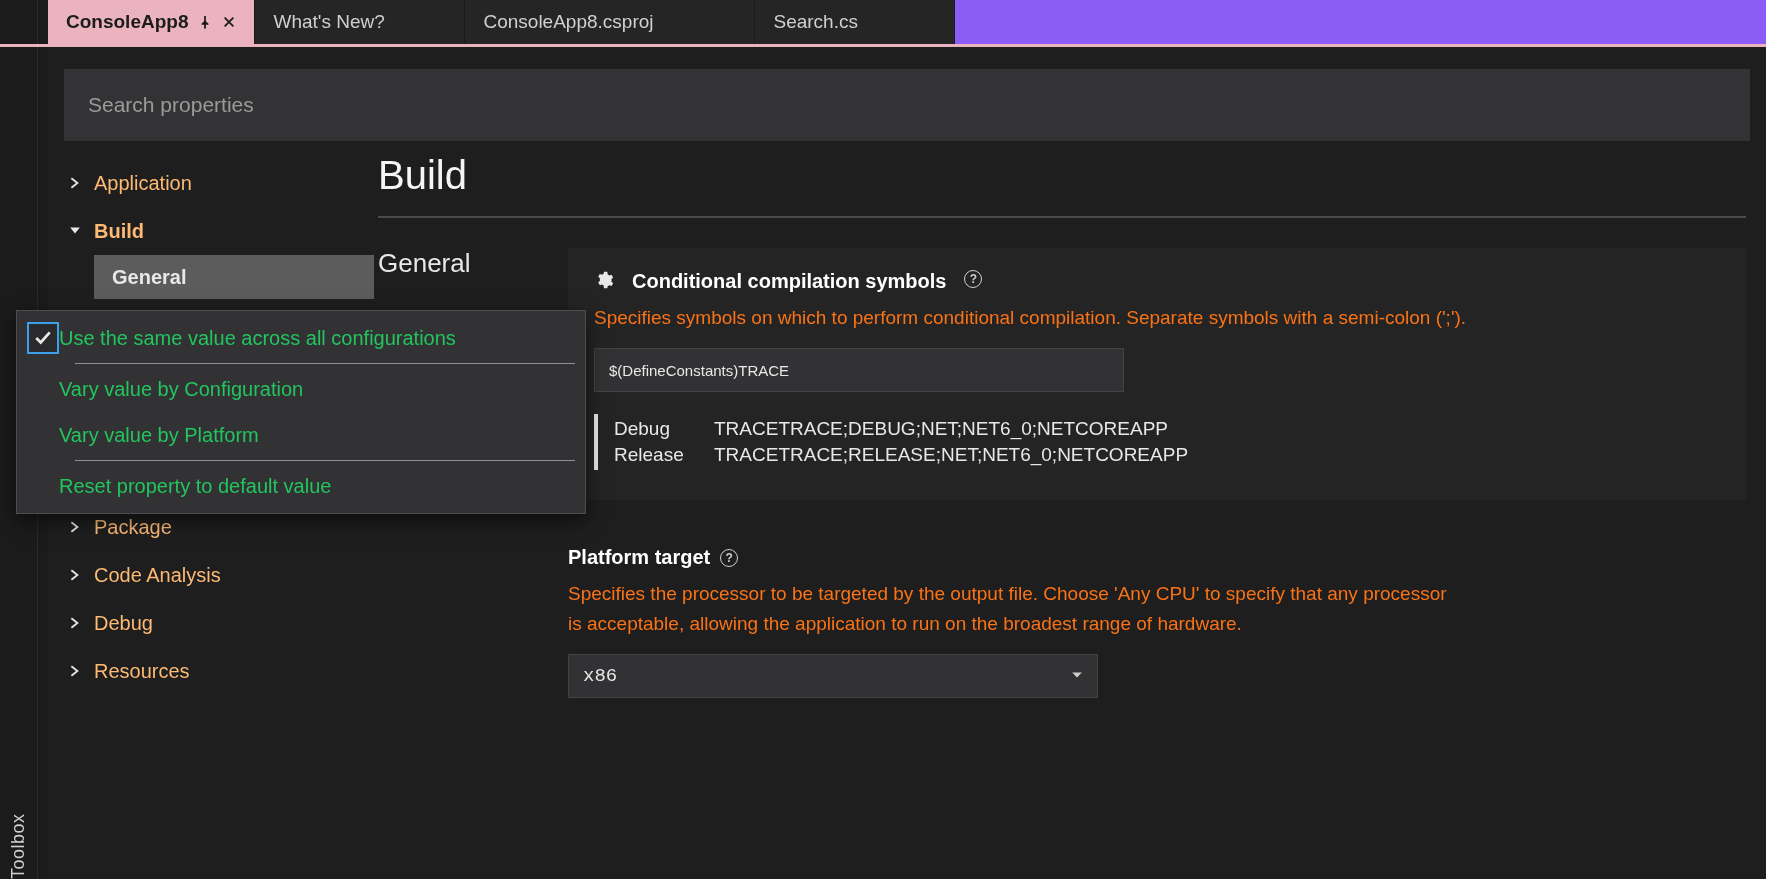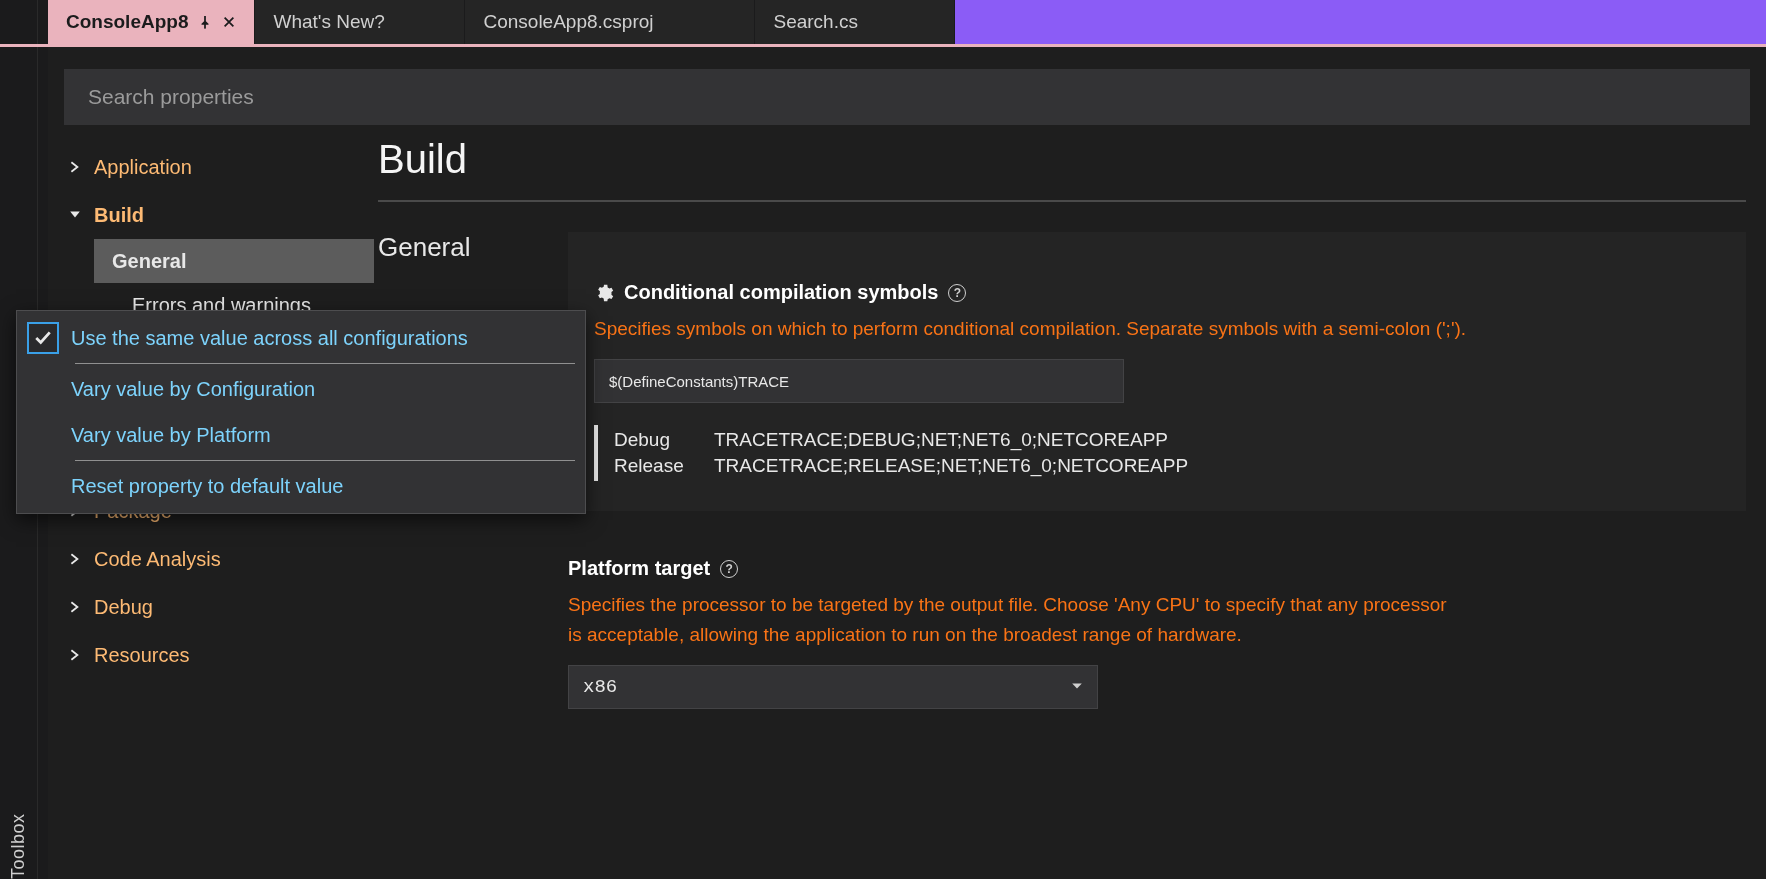--- a/index.html
+++ b/index.html
@@ -70,21 +70,21 @@
       left: 48px;
       top: 47px;
       right: 0;
       bottom: 0;
       background: #1e1e1e;
       padding-top: 12px;
     }
     .search-bar {
       margin: 10px 16px 18px 16px;
       background: #333335;
-      height: 56px;
+      height: 72px;
       display: flex;
       align-items: center;
       padding: 0 24px;
     }
     .search-bar input {
       background: transparent;
       border: none;
       outline: none;
       color: #cfcfcf;
       font-size: 21px;
@@ -151,27 +151,25 @@
       font-size: 26px;
       color: #e8e8e8;
     }
     .card {
       background: #242424;
       flex: 1;
       padding: 22px 26px 30px 26px;
     }
     .card-head {
       display: flex;
-      align-items: center;
-      gap: 10px;
+      gap: 18px;
       font-weight: 700;
       font-size: 20px;
       color: #fff;
       margin-bottom: 10px;
-      margin-top: 27px;
     }
     .help-circle {
       width: 18px; height: 18px;
       border: 1.5px solid #cfcfcf;
       border-radius: 50%;
       display: inline-flex;
       align-items: center;
       justify-content: center;
       font-size: 12px;
       color: #cfcfcf;
@@ -233,23 +231,22 @@
       border: 1px solid #4d4d4f;
       box-shadow: 0 6px 18px rgba(0,0,0,0.6);
       padding: 4px 0;
       z-index: 50;
     }
     .menu-item {
       display: flex;
       align-items: center;
       height: 46px;
       padding: 0 10px 0 10px;
-      color: #7dd3fc;
+      color: #22c55e;
       font-size: 20px;
-      gap: 12px;
       cursor: pointer;
     }
     .menu-check {
       width: 32px; height: 32px;
       border: 2px solid #3aa0e8;
       display:flex;align-items:center;justify-content:center;
       background: #2a2a2c;
     }
     .menu-spacer { width: 32px; height: 32px; }
     .menu-sep { height:1px;background:#cfcfcf;margin:2px 10px 2px 58px;opacity:0.6; }

